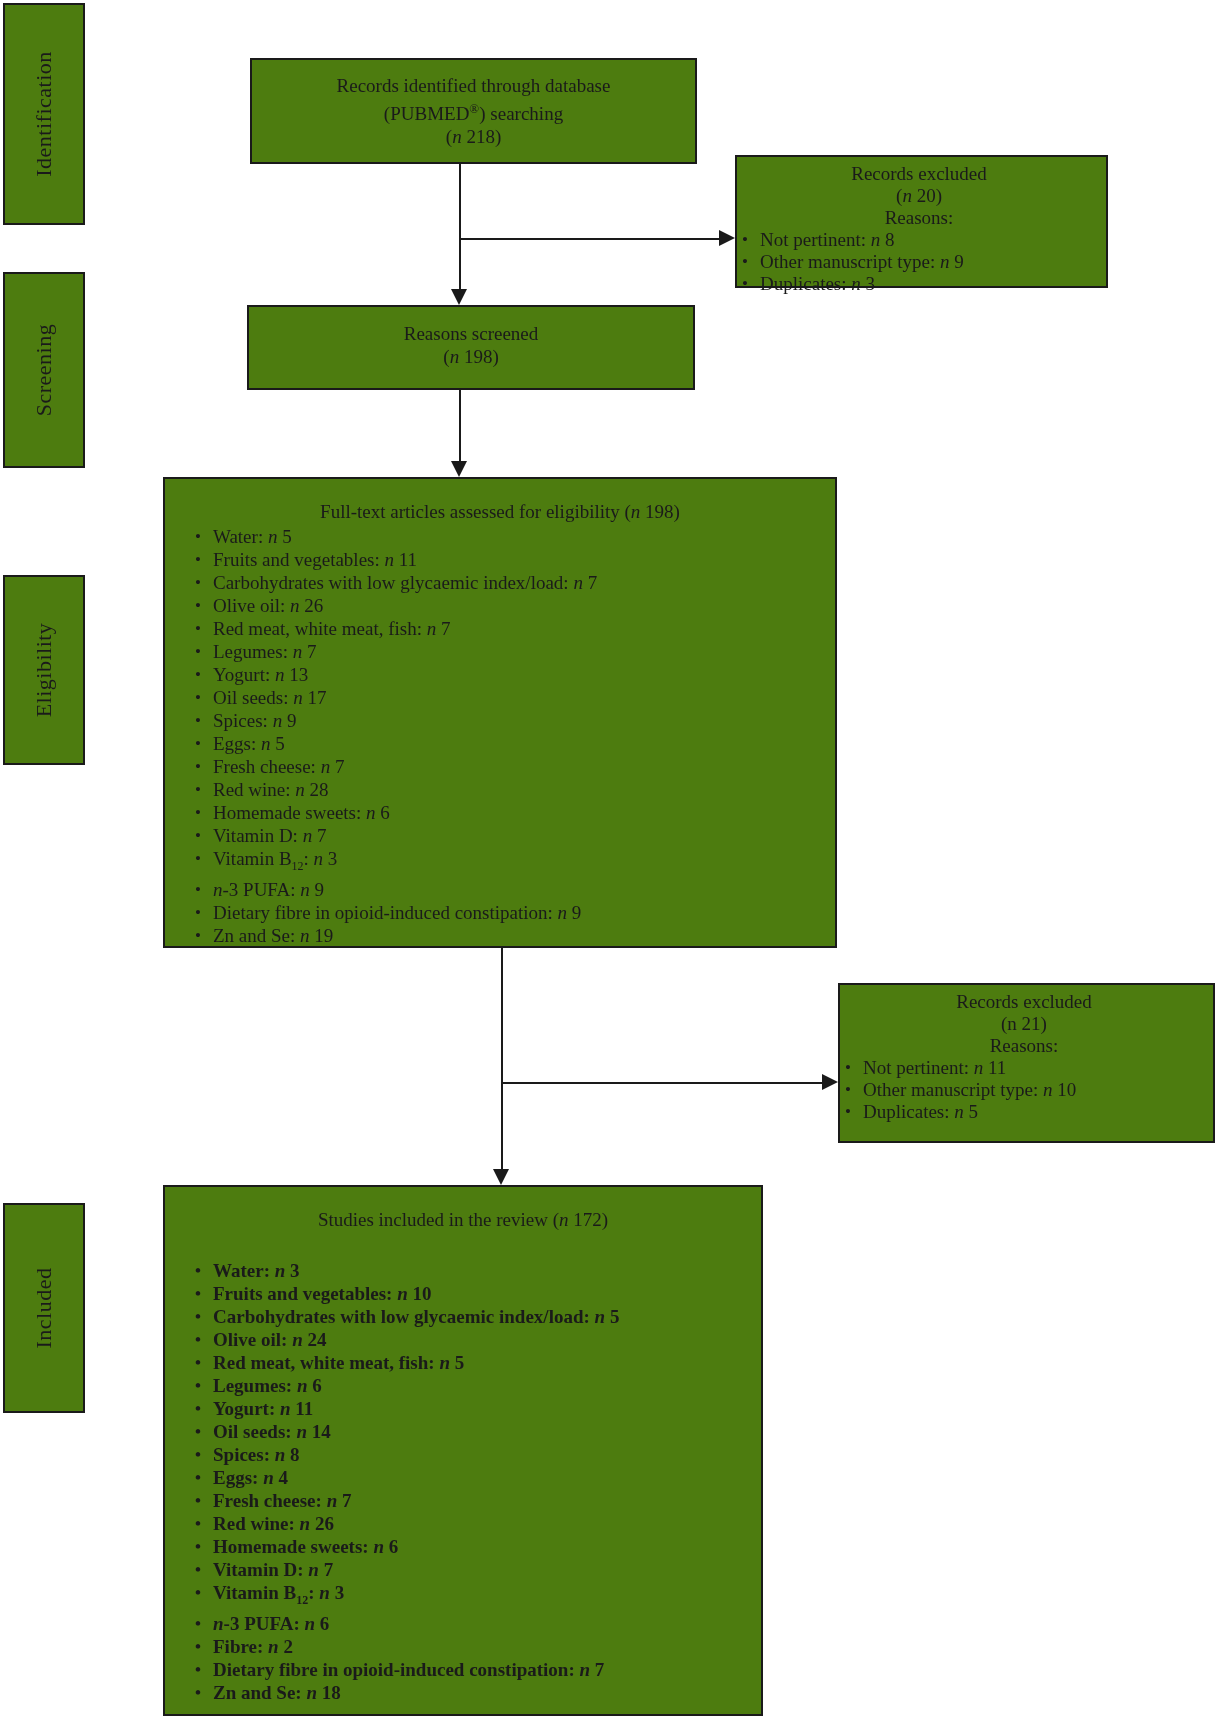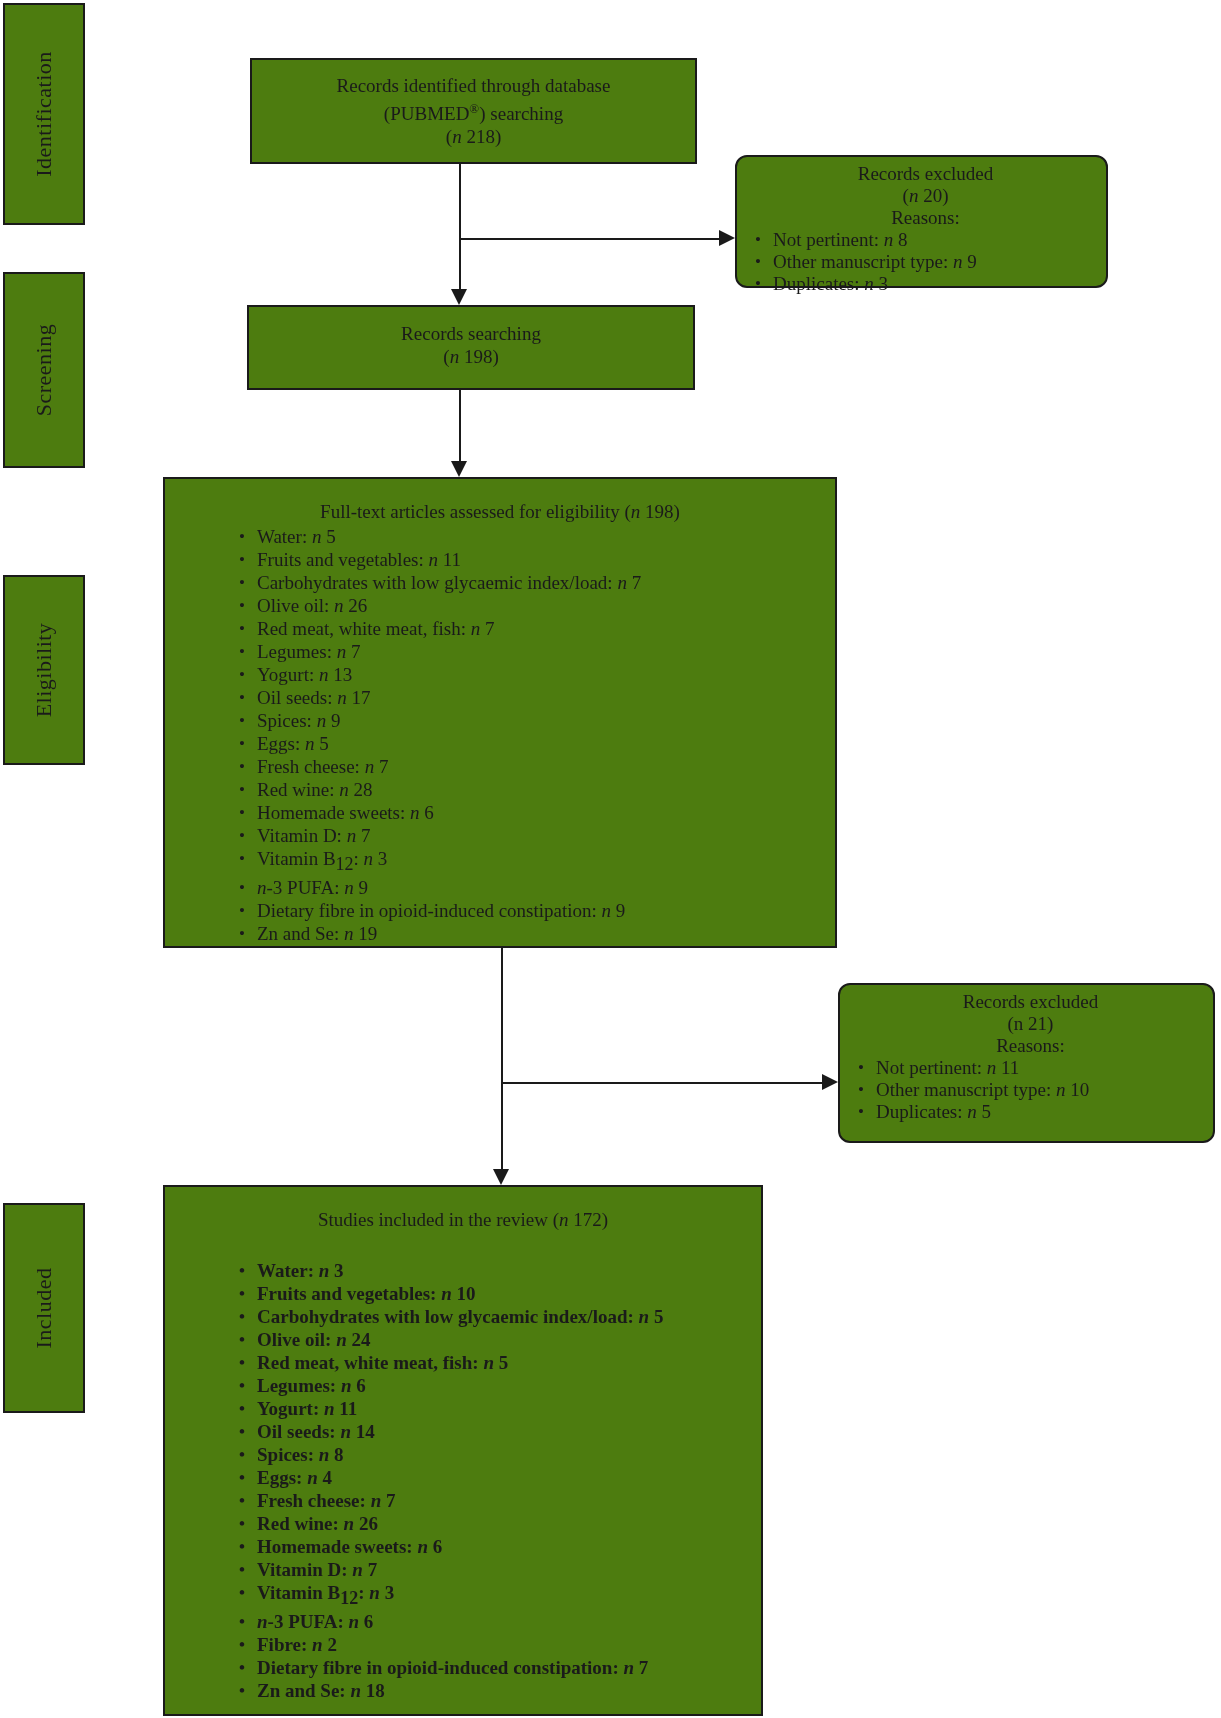--- a/index.html
+++ b/index.html
@@ -8,31 +8,31 @@
     font-family:"Liberation Serif","DejaVu Serif",serif;color:#1a1a1a;
     overflow:hidden;
   }
   .box{position:absolute;border:2px solid #1a1a1a;background:#4d7c0f;box-sizing:border-box;}
   
   .stage{display:flex;align-items:center;justify-content:center;}
   .stage .rot{transform:rotate(-90deg);white-space:nowrap;font-size:22px;letter-spacing:.5px;}
   
   .ctr{text-align:center;font-size:19px;line-height:23px;}
   
-  .exc{font-size:19px;line-height:22px;padding:6px 10px 0 18px;border-radius:12px;}
+  .exc{font-size:19px;line-height:22px;padding:6px 10px 0 5px;}
   .exc .ttl{text-align:center;}
   .exc .reasons-label{text-align:center;}
   .bullet-item{white-space:nowrap;}
   .bullet-item .dot{display:inline-block;width:18px;font-size:17px;vertical-align:1px;}
   
   .bigbox{font-size:19px;line-height:23px;}
   .bigbox .ttl{text-align:center;padding-top:21px;}
-  .bigbox .list{padding-left:30px;margin-top:2px;margin-left:44px;}
+  .bigbox .list{padding-left:30px;margin-top:2px;}
   .bigbox .list.gap{margin-top:28px;font-weight:bold;}
-  sub{font-size:18px;}
+  sub{font-size:12px;}
   sup{font-size:13px;}
   i{font-style:italic;}
   
   .vline{position:absolute;width:2px;background:#1a1a1a;}
   .hline{position:absolute;height:2px;background:#1a1a1a;}
   .arrow-down{position:absolute;width:0;height:0;border-left:8px solid transparent;border-right:8px solid transparent;border-top:16px solid #1a1a1a;}
   .arrow-right{position:absolute;width:0;height:0;border-top:8px solid transparent;border-bottom:8px solid transparent;border-left:16px solid #1a1a1a;}
 </style>
 </head>
 <body>
@@ -63,21 +63,21 @@
     <div class="ttl">(<i>n</i> 20)</div>
     <div class="reasons-label">Reasons:</div>
     <div>
         <div class="bullet-item"><span class="dot">•</span><span>Not pertinent: <i>n</i> 8</span></div>
         <div class="bullet-item"><span class="dot">•</span><span>Other manuscript type: <i>n</i> 9</span></div>
         <div class="bullet-item"><span class="dot">•</span><span>Duplicates: <i>n</i> 3</span></div>
       </div>
   </div>
 
   <div class="box ctr" style="left:247px;top:305px;width:448px;height:85px;padding-top:15px;">
-    <div>Records searching</div>
+    <div>Reasons screened</div>
     <div>(<i>n</i> 198)</div>
   </div>
 
   <div class="box bigbox" style="left:163px;top:477px;width:674px;height:471px;">
     <div class="ttl">Full-text articles assessed for eligibility (<i>n</i> 198)</div>
     <div class="list">
         <div class="bullet-item"><span class="dot">•</span><span>Water: <i>n</i> 5</span></div>
         <div class="bullet-item"><span class="dot">•</span><span>Fruits and vegetables: <i>n</i> 11</span></div>
         <div class="bullet-item"><span class="dot">•</span><span>Carbohydrates with low glycaemic index/load: <i>n</i> 7</span></div>
         <div class="bullet-item"><span class="dot">•</span><span>Olive oil: <i>n</i> 26</span></div>

